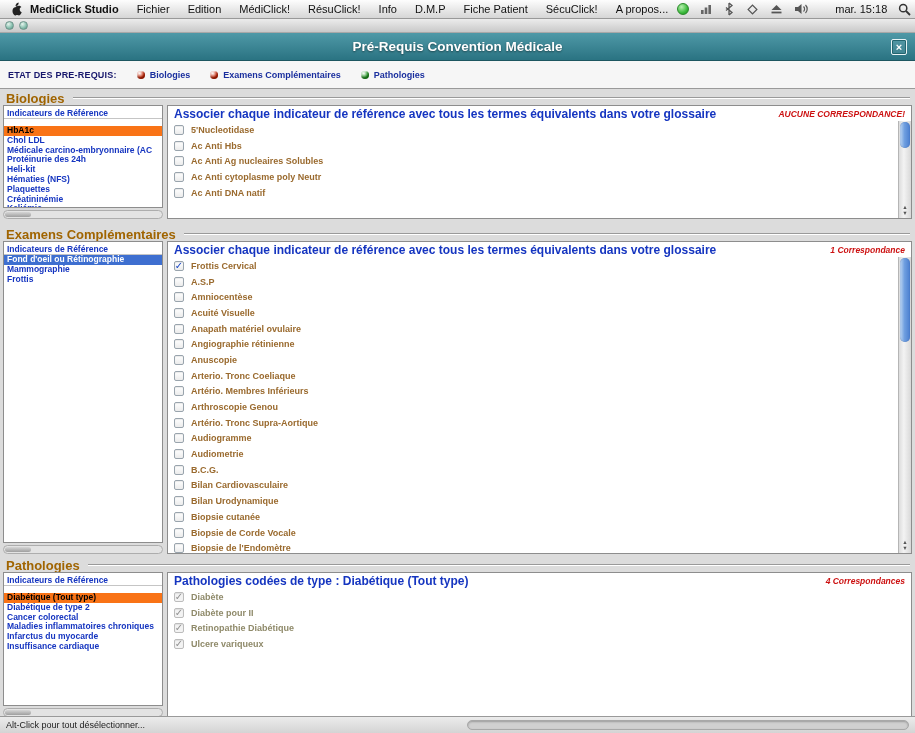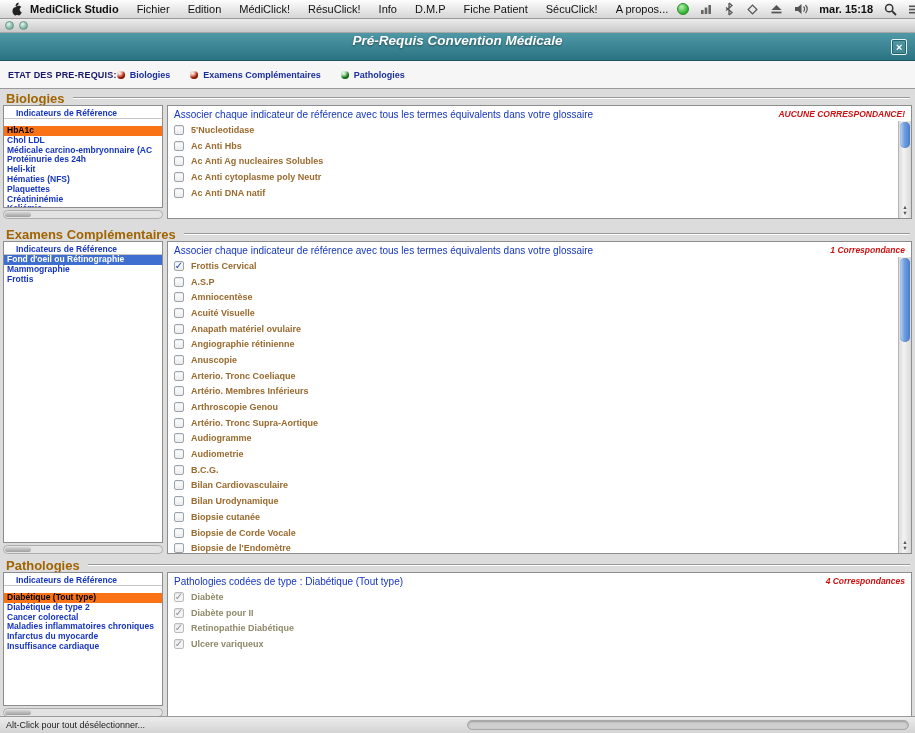--- a/index.html
+++ b/index.html
@@ -7,63 +7,63 @@
   body{font-family:"Liberation Sans","DejaVu Sans",sans-serif;background:#dcdcdc;position:relative;overflow:hidden;font-size:11px;}
 
   
   .menubar{height:19px;background:linear-gradient(#fdfdfd,#d6d6d6);border-bottom:1px solid #999;display:flex;align-items:center;padding:0 10px;}
   .apple{width:14px;display:flex;align-items:center;margin-right:8px;}
   .menu-item{padding:0 9px;font-size:11px;color:#111;white-space:nowrap;}
   .app-name{font-weight:bold;padding:0 9px 0 0;}
   .menus{display:flex;}
   .menu-extras{margin-left:auto;display:flex;align-items:center;gap:11px;color:#444;}
   .gdot{width:12px;height:12px;border-radius:50%;background:radial-gradient(circle at 35% 30%,#b8f0b0,#3dbb3d 60%,#1e8a24);border:1px solid #2a8a2a;}
-  .clock{font-size:11px;color:#111;font-weight:bold;white-space:nowrap;}
+  .clock{font-size:11px;color:#111;font-weight:normal;white-space:nowrap;margin-left:16px;}
   .mx-icon{display:flex;align-items:center;}
 
   
   .win-strip{height:14px;background:linear-gradient(#ececec,#c9c9c9);border-bottom:1px solid #a8a8a8;display:flex;align-items:center;padding:0 5px;gap:5px;}
   .win-dot{width:9px;height:9px;border-radius:50%;background:radial-gradient(circle at 35% 30%,#e7f5ee,#83bcab 60%,#55897b);border:1px solid #6e938a;}
 
   
-  .titlebar{height:28px;background:linear-gradient(#4f99a7,#2a7382);border-bottom:1px solid #1d5660;display:flex;justify-content:center;position:relative;font-style:italic;}
+  .titlebar{height:28px;background:linear-gradient(#4f99a7,#2a7382);border-bottom:1px solid #1d5660;display:flex;align-items:center;justify-content:center;position:relative;}
   .title{color:#fff;font-weight:bold;font-size:13.5px;text-shadow:0 1px 2px rgba(0,0,0,.45);}
   .close-box{position:absolute;right:8px;top:6px;width:16px;height:16px;border:1px solid #e9f4f6;background:rgba(255,255,255,.07);color:#fff;display:flex;align-items:center;justify-content:center;font-size:11px;font-weight:bold;border-radius:2px;box-shadow:0 0 0 1px #23656f inset;cursor:default;}
 
   
-  .prereq{height:28px;background:#f6f6f6;border-bottom:1px solid #9a9a9a;display:flex;align-items:center;padding:0 8px;}
+  .prereq{height:28px;background:#f6f6f6;border-bottom:1px solid #9a9a9a;display:flex;align-items:center;padding:0 8px;gap:20px;}
   .prereq-label{font-size:9px;font-weight:bold;color:#16166b;letter-spacing:.2px;}
   .prereq-item{display:flex;align-items:center;gap:5px;}
   .dot{width:8px;height:8px;border-radius:50%;box-shadow:inset -1px -2px 2px rgba(0,0,0,.35),inset 1px 1px 1px rgba(255,255,255,.6);}
   .prereq-item .lbl{font-size:9px;font-weight:bold;color:#1a2f9e;}
 
   
   .section{padding:0 3px;}
   #sec-examens{margin-top:6px;} #sec-pathologies{margin-top:2px;}
   .sec-header{display:flex;align-items:center;height:16px;padding:2px 2px 0 3px;}
   .sec-title{font-size:13px;font-weight:bold;color:#a06400;white-space:nowrap;}
   .sec-line{flex:1;height:2px;border-top:1px solid #9a9a9a;border-bottom:1px solid #fff;margin-left:8px;}
   .sec-body{display:flex;align-items:stretch;}
   #sec-biologies .sec-body{height:114px;}
   #sec-examens .sec-body{height:313px;}
   #sec-pathologies .sec-body{height:145px;}
 
   .left-col{width:160px;display:flex;flex-direction:column;margin-right:4px;flex:none;}
   .panel{background:#fff;border:1px solid #8d8d8d;}
   .left-panel{flex:1;overflow:hidden;}
-  .panel-header{font-size:8.5px;font-weight:bold;color:#1535c0;padding:2px 12px;border-bottom:1px solid #c5c5c5;height:13px;white-space:nowrap;overflow:hidden;}
+  .panel-header{font-size:8.5px;font-weight:bold;color:#1535c0;padding:2px 3px;border-bottom:1px solid #c5c5c5;height:13px;white-space:nowrap;overflow:hidden;}
   .ref-item{height:9.8px;line-height:9.8px;font-size:8.5px;font-weight:bold;color:#1535c0;padding:0 3px;white-space:nowrap;overflow:hidden;}
   .ref-item.sel-gray{background:#f97316;color:#000;margin-top:7px;}
   .ref-item.sel-blue{background:#3e6fd0;color:#fff;}
   .hscroll{height:9px;margin-top:2px;background:#e3e3e3;border:1px solid #adadad;border-radius:5px;position:relative;flex:none;}
   .hthumb{position:absolute;left:1px;top:1px;height:5px;width:26px;border-radius:3px;background:linear-gradient(#d6d6d6,#9f9f9f);}
 
   .right-panel{flex:1;position:relative;overflow:hidden;}
   .right-header{display:flex;justify-content:space-between;align-items:center;height:15px;padding:1px 6px 0 6px;}
-  .rh-text{font-size:10px;font-weight:normal;color:#1535c0;white-space:nowrap;overflow:hidden;}
+  .rh-text{font-size:12px;font-weight:bold;color:#1535c0;white-space:nowrap;overflow:hidden;}
   .rh-match{font-size:8.5px;font-weight:bold;font-style:italic;color:#cc1111;white-space:nowrap;margin-left:8px;}
   .item-list{position:absolute;top:15px;left:0;right:13px;bottom:0;overflow:hidden;padding-top:1px;}
   #sec-pathologies .item-list{right:0;}
   .g-row{height:15.7px;display:flex;align-items:center;padding-left:6px;}
   .cb{width:10px;height:10px;border:1px solid #99a4ad;border-radius:2px;background:linear-gradient(#ffffff,#ececec);margin-right:7px;display:flex;align-items:center;justify-content:center;font-size:10px;line-height:10px;box-shadow:inset 0 1px 1px rgba(0,0,0,.08);flex:none;}
   .cb.on-blue{color:#1442c4;font-weight:bold;}
   .cb.on-gray{color:#8f8f8f;font-weight:bold;border-color:#bcbcbc;background:#f3f3f3;}
   .g-label{font-size:9px;font-weight:bold;color:#9a6a2e;white-space:nowrap;}
   #sec-pathologies .g-label{color:#8f8a6a;}
 

